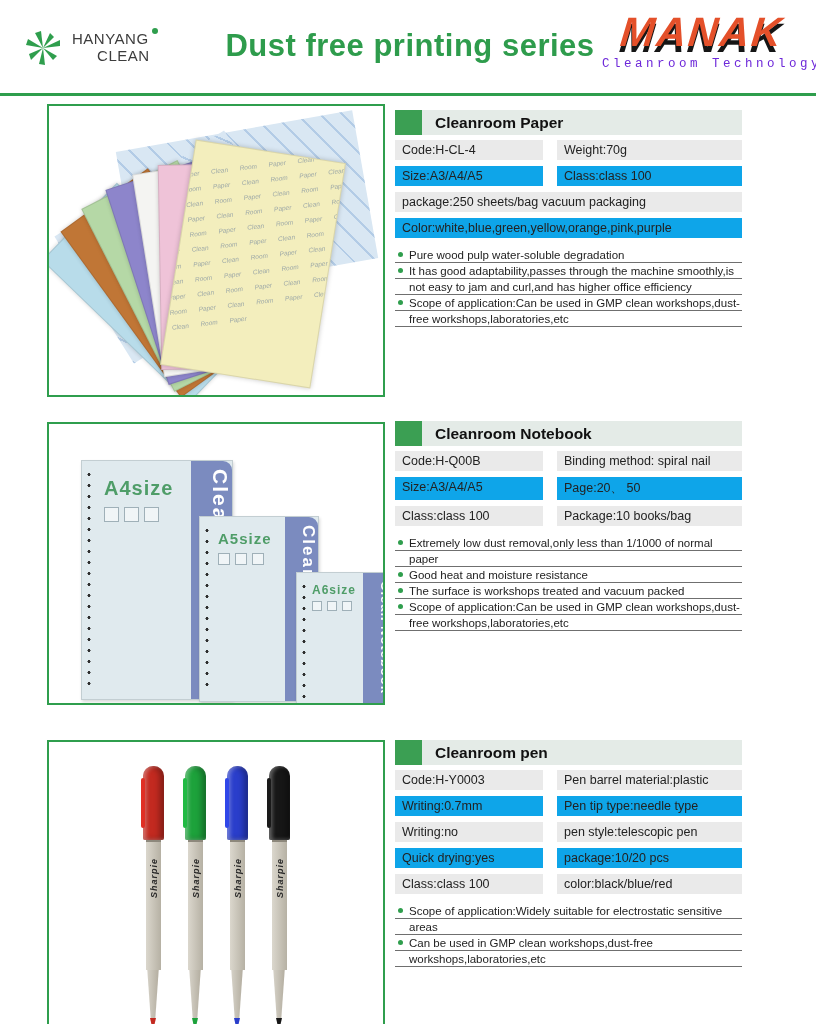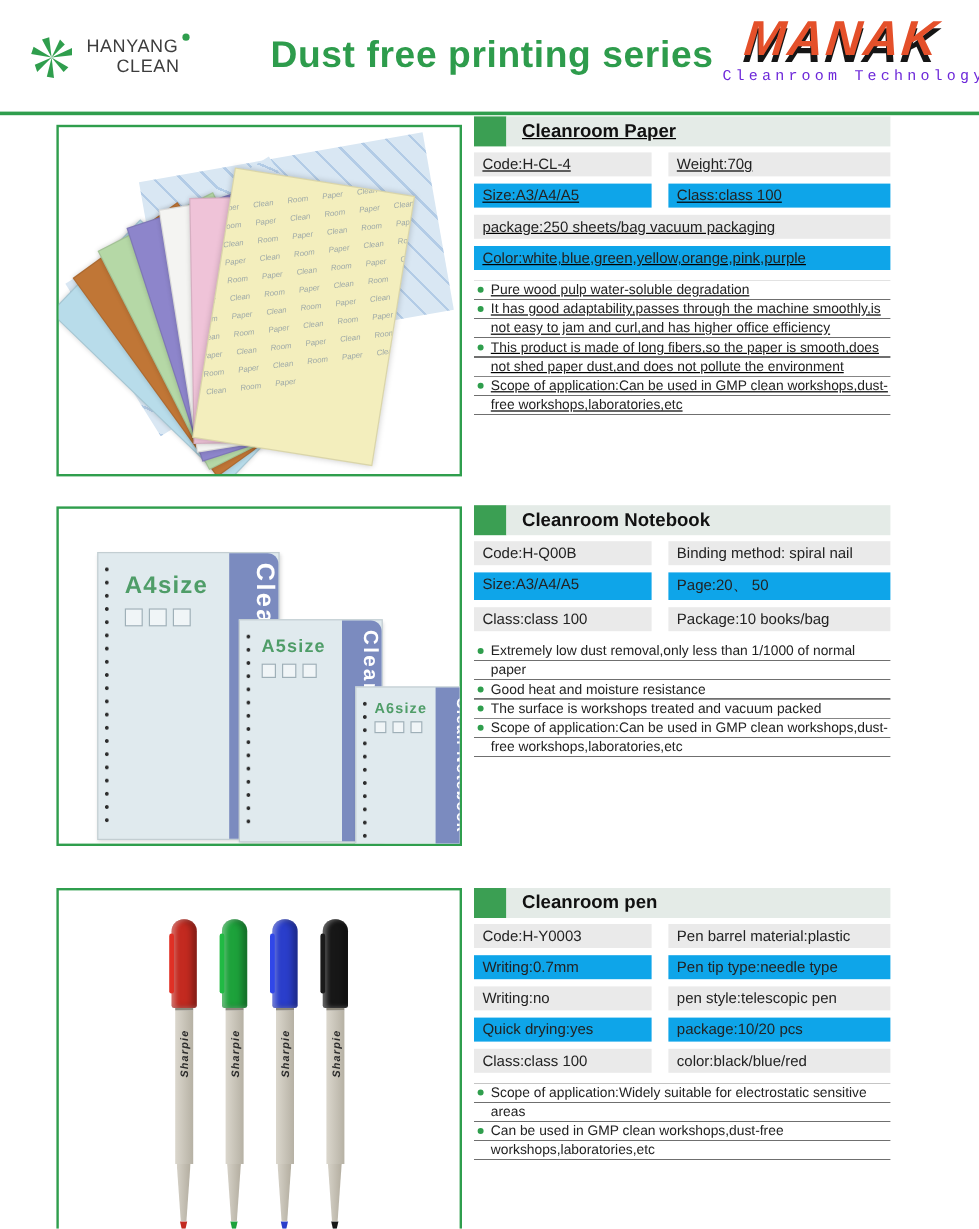--- a/index.html
+++ b/index.html
@@ -37,21 +37,21 @@
   .cell.r { flex:1; }
   .cell.full { flex:1; }
   .row-a .cell { background:#eaeaea; }
   .row-b .cell { background:#0ea5e9; }
   .bullets { margin-top:9px; }
   .bullet { position:relative; padding-left:14px; font-size:11.5px; line-height:16px; color:#222;
             background:repeating-linear-gradient(to bottom, transparent 0px, transparent 15px, #6f6f6f 15px, #6f6f6f 16px); }
   .bullet .dot { position:absolute; left:3px; top:5px; width:5px; height:5px; border-radius:50%; background:#2f9e4d; }
 
   .sec1-box { top:104px; height:293px; }
-  .sec1-panel { top:97px;text-decoration:underline; }
+  .sec1-panel { top:110px; }
   .sec2-box { top:422px; height:283px; }
   .sec2-panel { top:421px; }
   .sec3-box { top:740px; height:295px; }
   .sec3-panel { top:740px; }
 
   
   .fig-paper { position:relative; width:100%; height:100%; }
   .wrap { position:absolute; background:#d9e7f3;
           background-image:repeating-linear-gradient(55deg, rgba(90,140,200,.30) 0 2px, transparent 2px 16px); }
   .wrapA { width:240px; height:150px; left:78px; top:24px; transform:rotate(-10deg); }
@@ -181,21 +181,20 @@
     </div>
     <div class="spec-row row-a">
       <div class="cell full">package:250 sheets/bag vacuum packaging</div>
     </div>
     <div class="spec-row row-b">
       <div class="cell full">Color:white,blue,green,yellow,orange,pink,purple</div>
     </div>
     <div class="bullets">
       <div class="bullet"><span class="dot"></span><span>Pure wood pulp water-soluble degradation</span></div>
       <div class="bullet"><span class="dot"></span><span>It has good adaptability,passes through the machine smoothly,is not easy to jam and curl,and has higher office efficiency</span></div>
-      <div class="bullet"><span class="dot"></span><span>This product is made of long fibers,so the paper is smooth,does not shed paper dust,and does not pollute the environment</span></div>
       <div class="bullet"><span class="dot"></span><span>Scope of application:Can be used in GMP clean workshops,dust-free workshops,laboratories,etc</span></div>
     </div>
   </div>
 
   <div class="img-box sec2-box">
     <div class="fig-note">
       <div class="nb nbA4">
         <div class="holes"></div>
         <div class="label">A4size</div>
         <div class="stamps">

